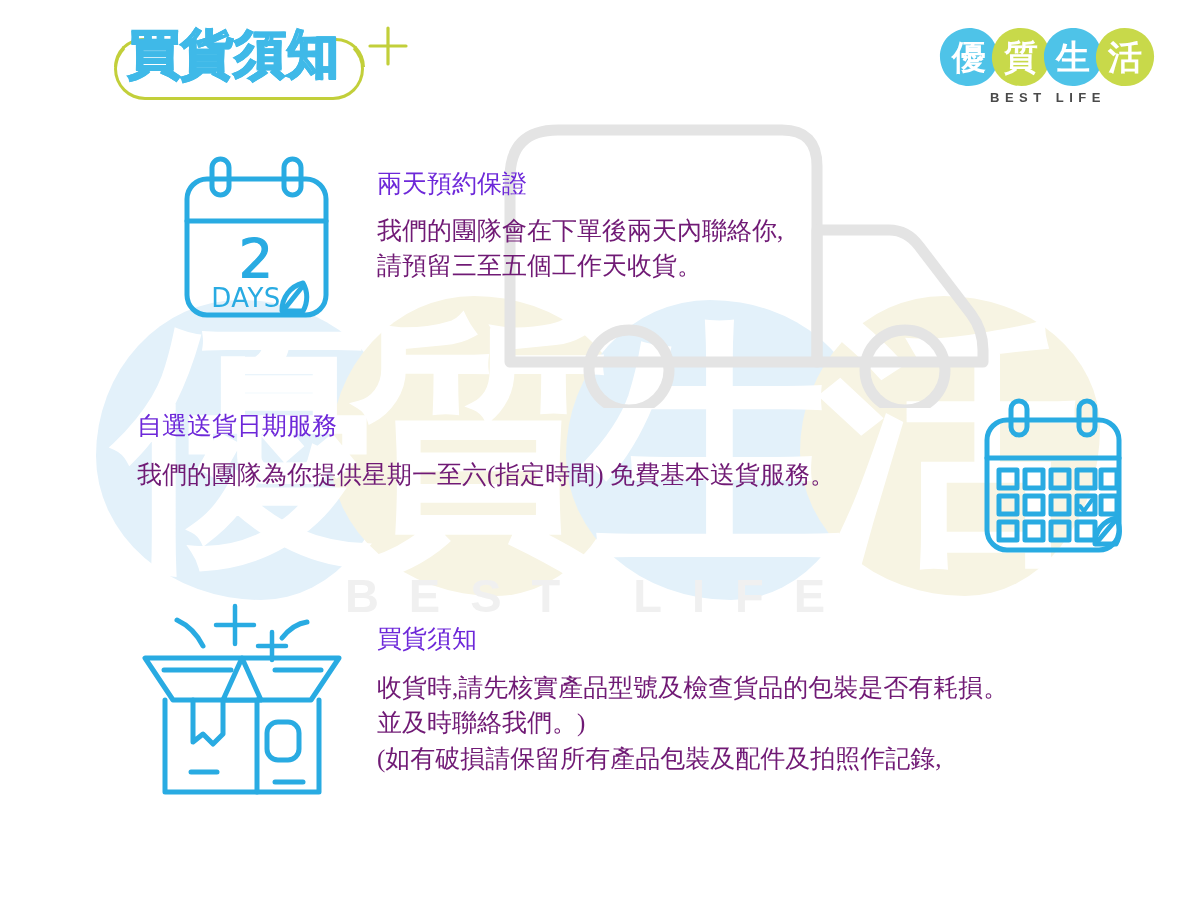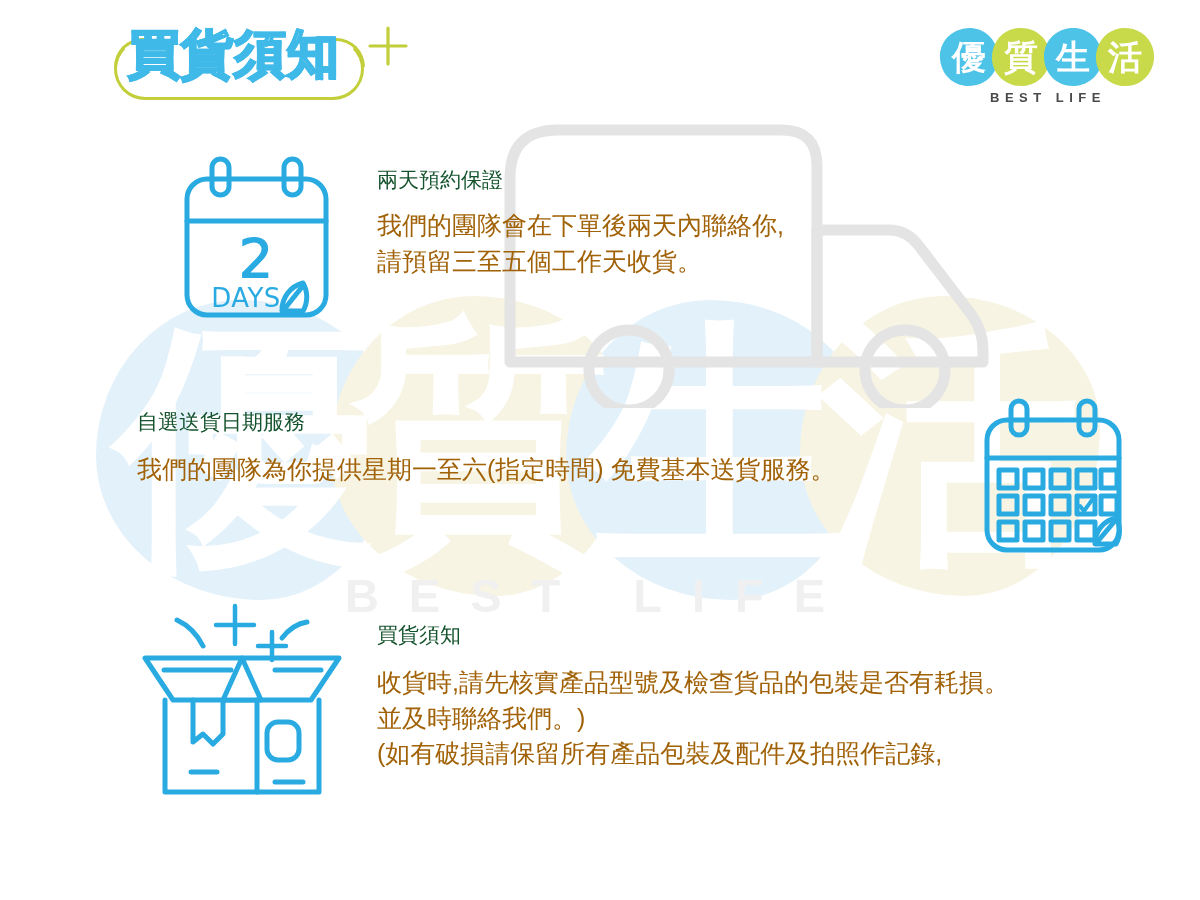--- a/index.html
+++ b/index.html
@@ -137,32 +137,32 @@
     font-size: 13px;
     font-weight: 700;
     letter-spacing: 5.5px;
     color: #4a4a4a;
     font-family: "Liberation Sans", sans-serif;
   }
 
   
   .section { position: absolute; }
   .sec-head {
-    font-size: 21px;
+    font-size: 25px;
     font-weight: 400;
-    color: #14532d;
+    color: #6d28d9;
     line-height: 1.15;
     white-space: nowrap;
-    font-family: Liberation Mono, monospace;
+    font-family: Liberation Serif, serif;
   }
   .sec-body {
     font-size: 25px;
-    color: #a16207;
+    color: #701a75;
     line-height: 1.42;
-    font-family: Liberation Sans, sans-serif;
+    font-family: Liberation Serif, serif;
     white-space: nowrap;
   }
   .sec-body div { white-space: nowrap; }
 
   
   #sec1 { left: 358px; top: 170px; }
   #sec1 .sec-head { margin-bottom: 14px; }
   #icon-cal2 { position: absolute; left: 155px; top: 155px; width: 165px; height: 170px; }
 
   

